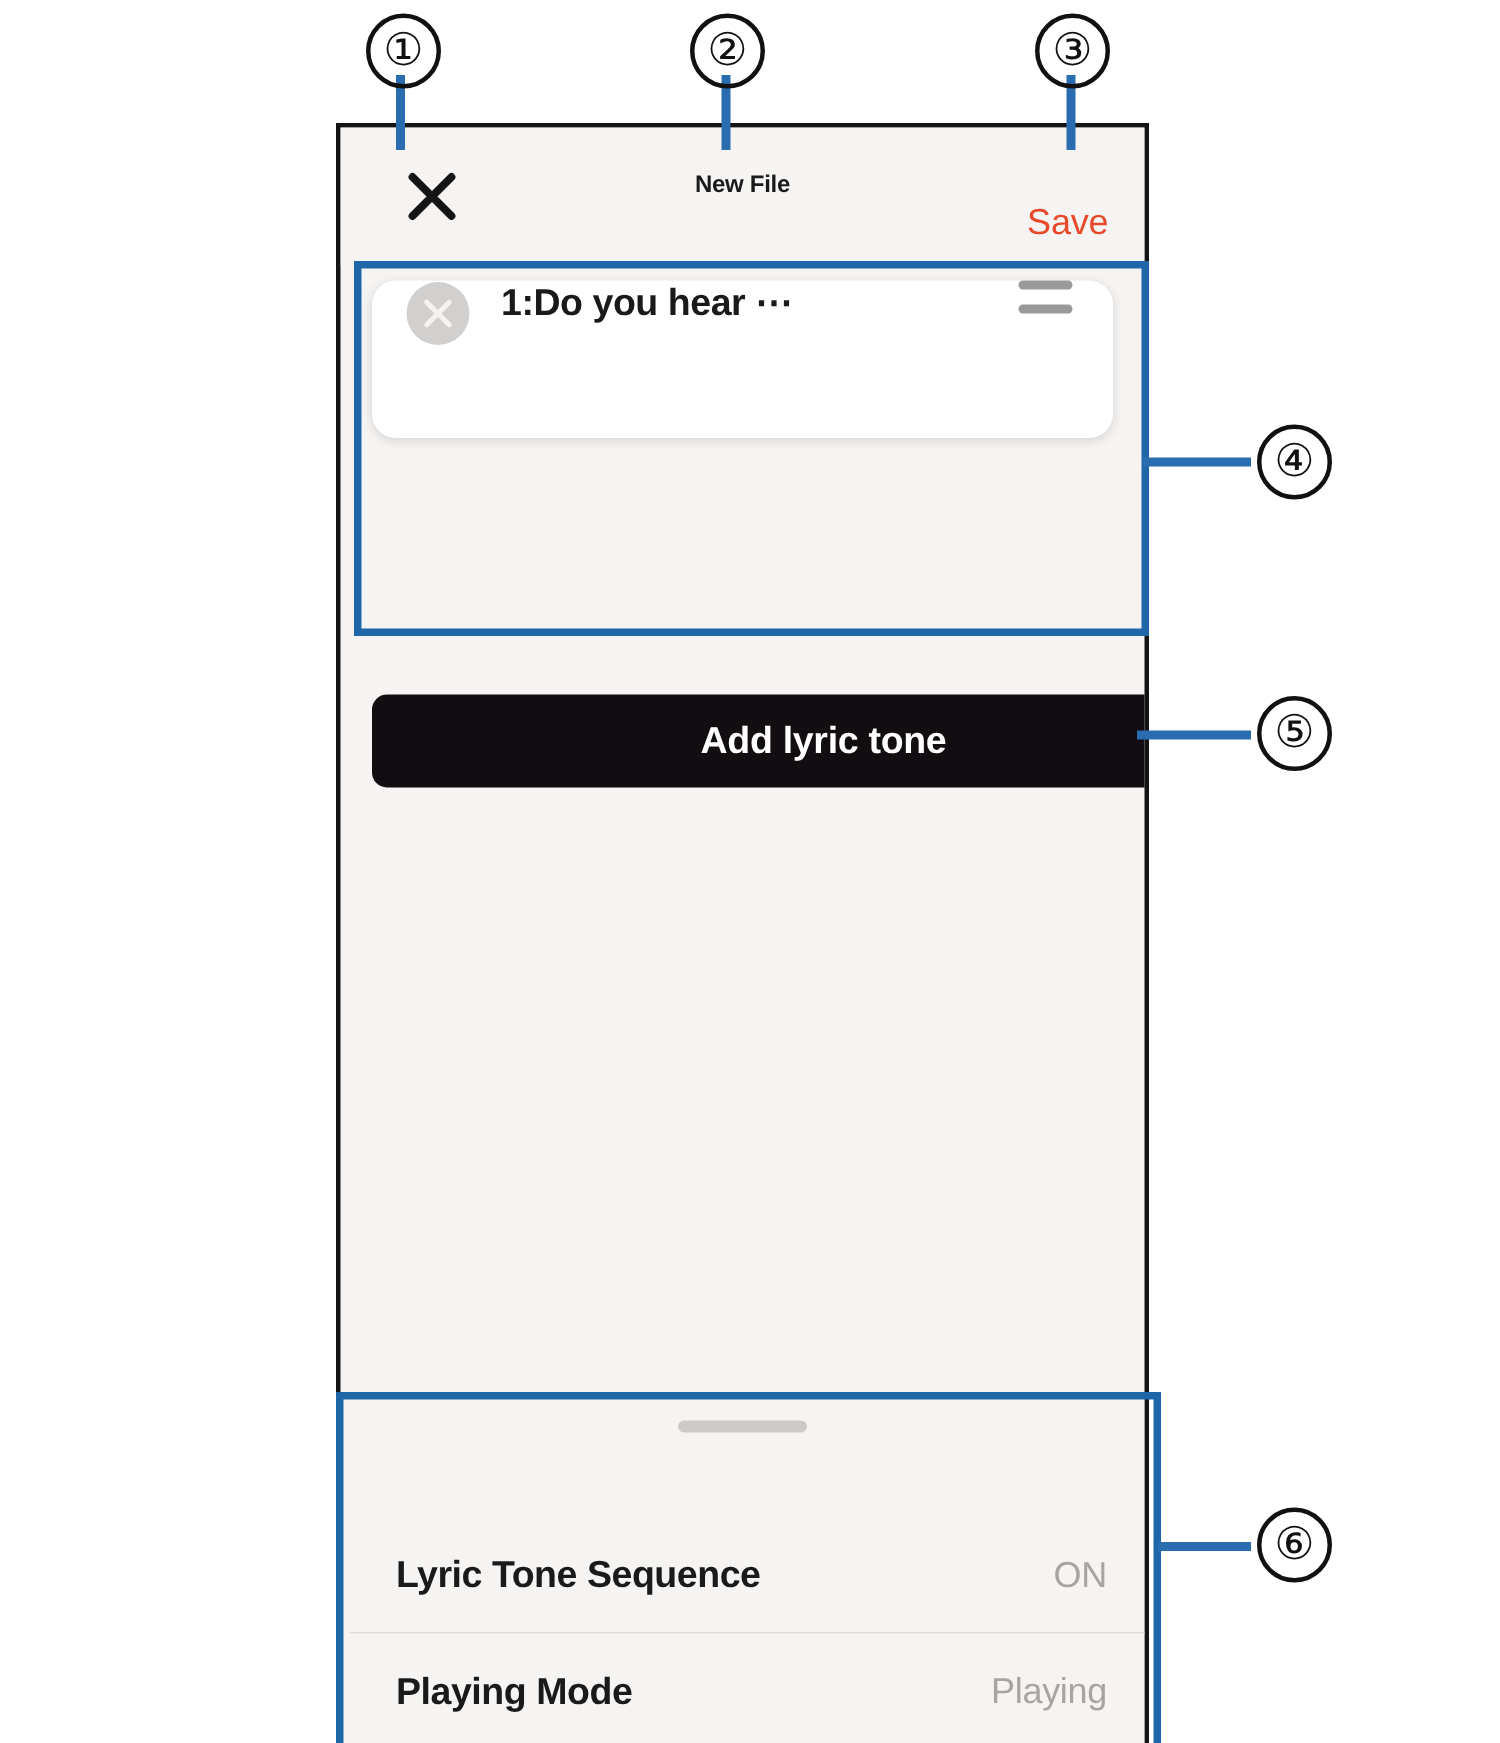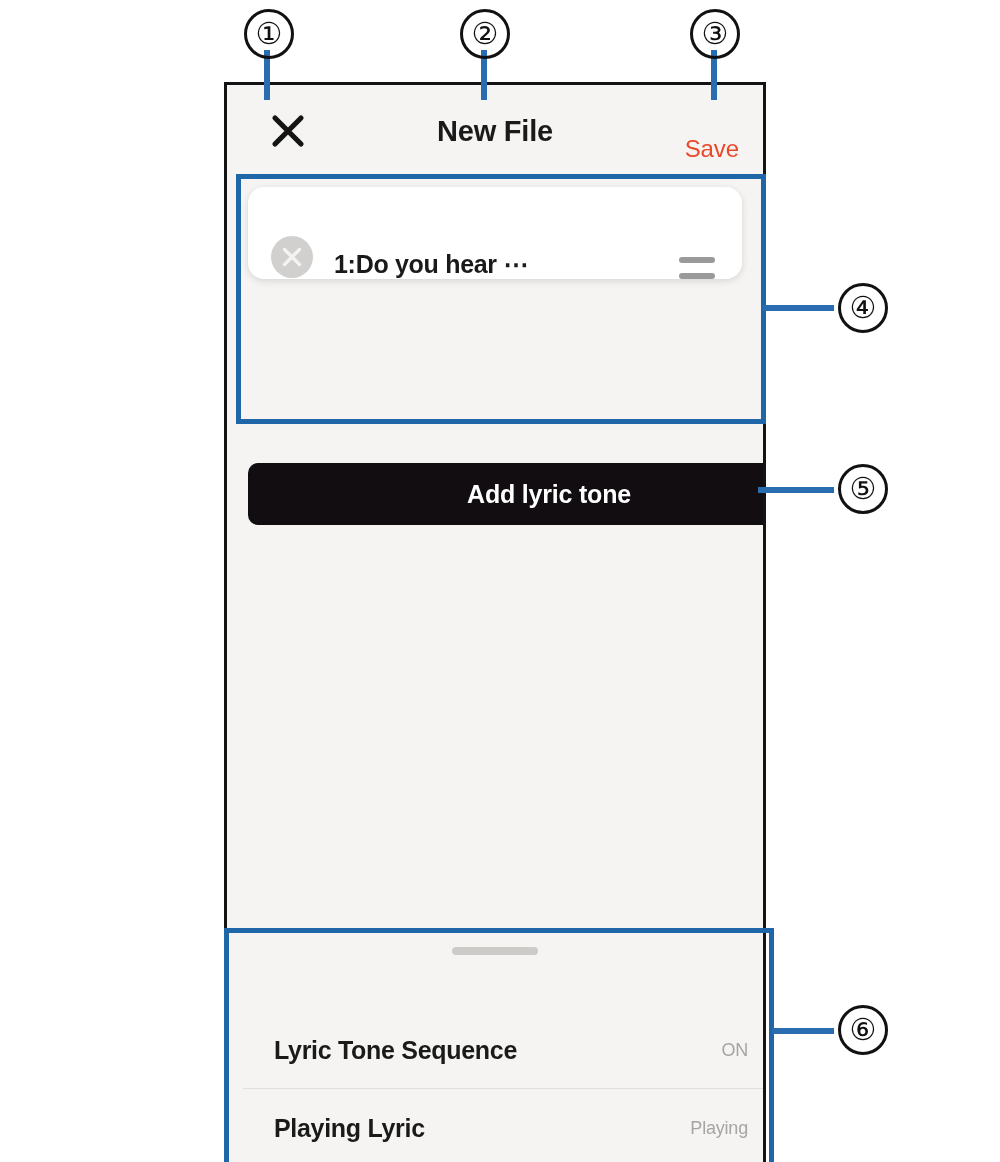--- a/index.html
+++ b/index.html
@@ -51,21 +51,21 @@
     cursor: pointer;
   }
   #close-btn svg { display: block; }
 
   #app-title {
     position: absolute;
     left: 0;
     right: 0;
     top: 30px;
     text-align: center;
-    font-size: 29px;
+    font-size: 16px;
     font-weight: 700;
     color: #1a1a1a;
     letter-spacing: -0.2px;
   }
 
   #save-btn {
     position: absolute;
     right: 24px;
     top: 31px;
     font-size: 24px;
@@ -80,26 +80,26 @@
   #tone-list {
     position: absolute;
     left: 0;
     top: 92px;
     width: 100%;
     padding: 0;
   }
   .tone-card {
     position: relative;
     margin: 10px 21px;
-    height: 92px;
+    height: 105px;
     background: #ffffff;
     border-radius: 16px;
     box-shadow: 0 2px 7px rgba(0,0,0,0.13);
     display: flex;
-    align-items: flex-end;
+    align-items: flex-start;
     box-sizing: border-box;
     cursor: pointer;
   }
   .tone-delete {
     margin-left: 22px;
     width: 44px;
     height: 44px;
     flex: 0 0 auto;
     cursor: pointer;
   }
@@ -166,40 +166,40 @@
     left: 50%;
     transform: translateX(-50%);
     top: 16px;
     width: 86px;
     height: 8px;
     border-radius: 4px;
     background: #cdcbc8;
   }
   .sheet-row {
     position: absolute;
-    left: 16px;
+    left: 6px;
     width: 100%;
     height: 76px;
     display: flex;
     align-items: center;
     box-sizing: border-box;
     padding: 0 31px;
     cursor: pointer;
   }
   #sheet-row-0 { top: 82px; border-bottom: 1px solid #e1dfdc; }
   #sheet-row-1 { top: 159px; }
   .sheet-row-label {
     font-size: 25px;
     font-weight: 700;
     color: #1a1a1a;
     letter-spacing: -0.3px;
     flex: 1 1 auto;
   }
   .sheet-row-value {
-    font-size: 18px;
+    font-size: 24px;
     font-weight: 400;
     color: #a7a5a2;
     letter-spacing: -0.2px;
   }
 
   
   #annotations {
     position: absolute;
     left: 0;
     top: 0;
@@ -275,21 +275,21 @@
 
   <div id="bottom-sheet">
     <div id="sheet-grabber"></div>
 
     <div class="sheet-row" id="sheet-row-0">
       <div class="sheet-row-label">Lyric Tone Sequence</div>
       <div class="sheet-row-value">ON</div>
     </div>
 
     <div class="sheet-row" id="sheet-row-1">
-      <div class="sheet-row-label">Playing Lyric</div>
+      <div class="sheet-row-label">Playing Mode</div>
       <div class="sheet-row-value">Playing</div>
     </div>
   </div>
 
 </div>
 
 <div id="annotations">
 
   <div class="hl-box" style="left:236px; top:174px; width:530px; height:250px;"></div>
 

